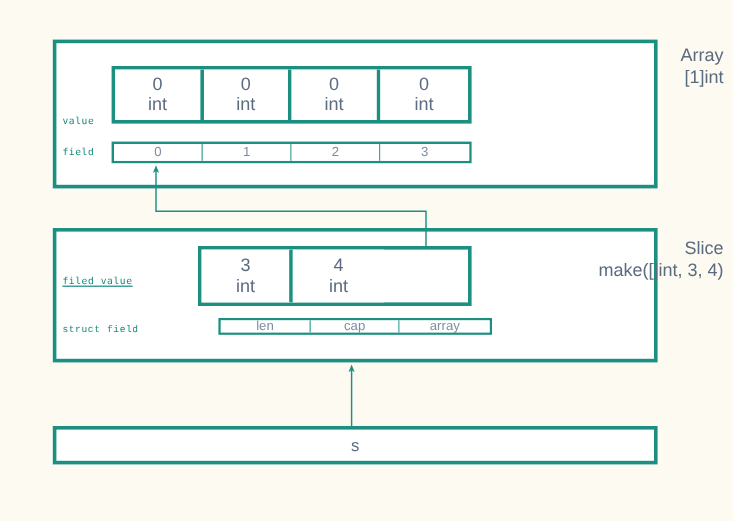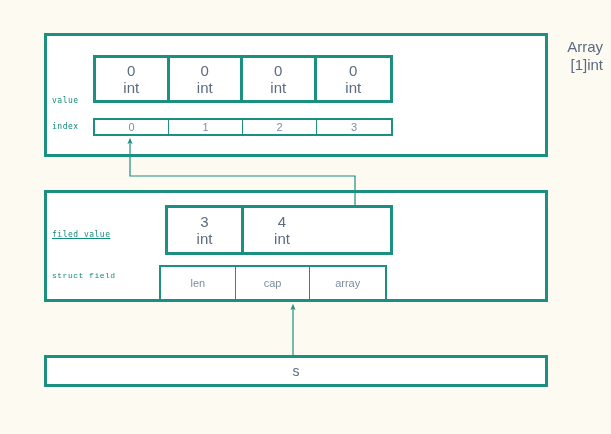--- a/index.html
+++ b/index.html
@@ -98,21 +98,21 @@
 
   
   #array-value-row { left: 93px; top: 55px;  width: 300px; height: 48px; }
   #array-value-row .cell { width: 75px; }
   #array-index-row { left: 93px; top: 118px; width: 300px; height: 18px; }
   #array-index-row .cell { width: 75px; }
 
   
   #slice-value-row { left: 165px; top: 205px; width: 228px; height: 50px; }
   #slice-value-row .cell { width: 76px; }
-  #slice-index-row { left: 159px; top: 265px; width: 228px; height: 36px; }
+  #slice-index-row { left: 182px; top: 265px; width: 228px; height: 14px; }
   #slice-index-row .cell { width: 76px; }
 
   
   #var-label {
     position: absolute;
     left: 44px; top: 355px;
     width: 504px; height: 32px;
     display: flex; align-items: center; justify-content: center;
     font-size: 14px;
     color: #5b6b80;
@@ -128,21 +128,21 @@
 </style>
 </head>
 <body>
 
 <div id="canvas">
 
   <div class="outer-box" id="array-box"></div>
 
   <div class="side-label" id="label-value">value</div>
 
-  <div class="side-label" id="label-index">index</div>
+  <div class="side-label" id="label-index">field</div>
 
   <div class="box-title" id="array-title">
     <div>Array</div>
     <div>[1]int</div>
   </div>
 
   <div class="cell-row value-row" id="array-value-row">
     <div class="cell">
       <span class="v-num">0</span>
       <span class="v-type">int</span>
@@ -167,20 +167,24 @@
     <div class="cell">2</div>
     <div class="cell">3</div>
   </div>
 
   <div class="outer-box" id="slice-box"></div>
 
   <div class="side-label" id="label-filed-value">filed value</div>
 
   <div class="side-label" id="label-struct-field">struct field</div>
 
+  <div class="box-title" id="slice-title">
+    <div>Slice</div>
+    <div>make([]int, 3, 4)</div>
+  </div>
 
   <div class="cell-row value-row" id="slice-value-row">
     <div class="cell">
       <span class="v-num">3</span>
       <span class="v-type">int</span>
     </div>
     <div class="cell">
       <span class="v-num">4</span>
       <span class="v-type">int</span>
     </div>

